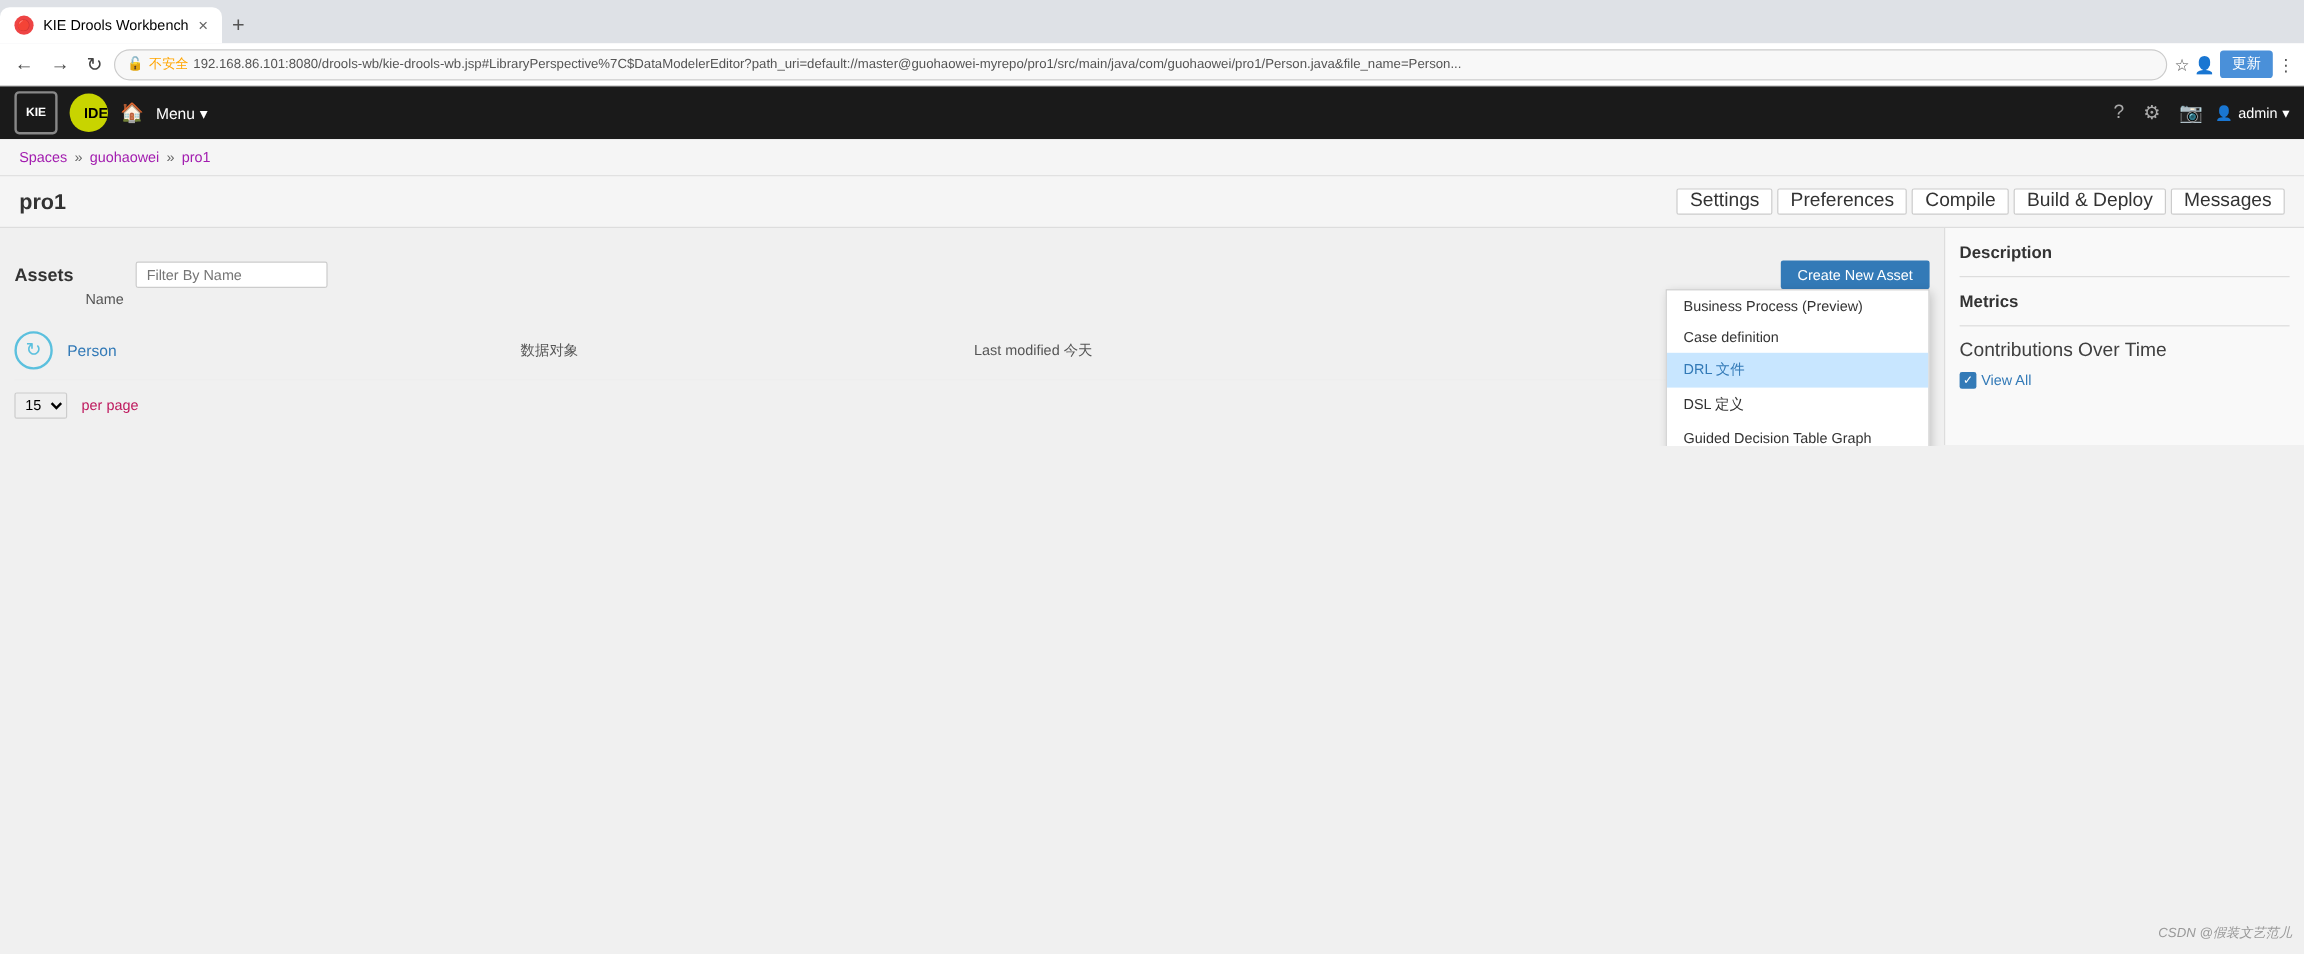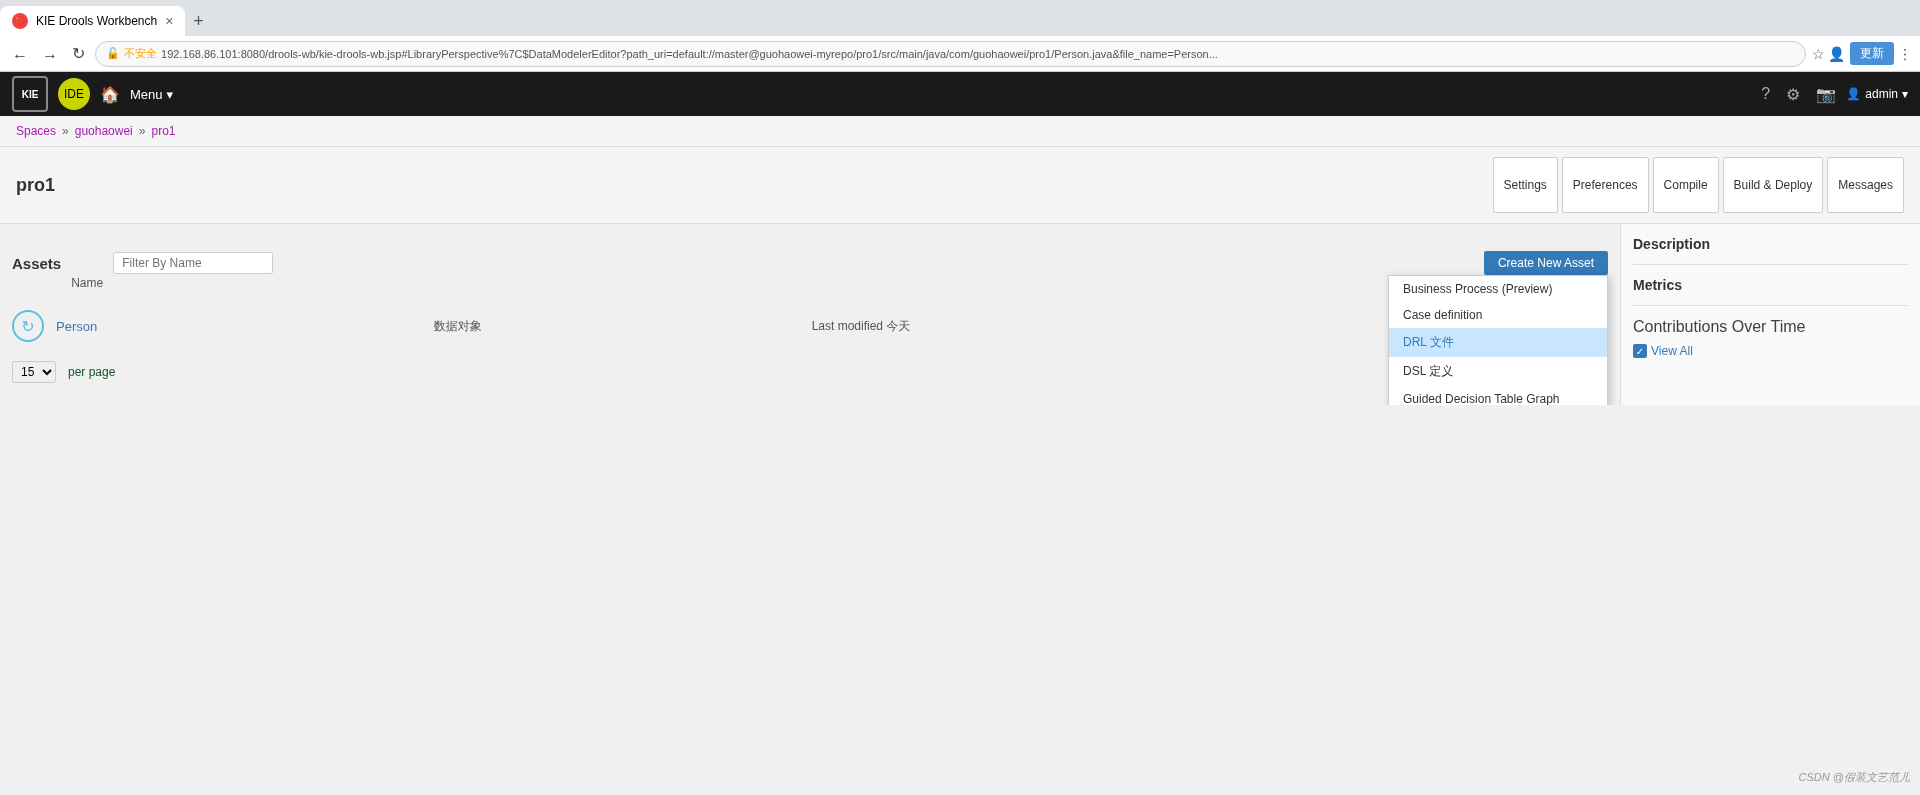--- a/index.html
+++ b/index.html
@@ -17,55 +17,55 @@
     .address-bar { flex: 1; height: 26px; border: 1px solid #ccc; border-radius: 13px; padding: 0 10px; font-size: 12px; background: #f8f8f8; display: flex; align-items: center; color: #555; gap: 4px; }
     .address-bar .lock { color: orange; font-size: 11px; }
     .address-text { overflow: hidden; text-overflow: ellipsis; white-space: nowrap; font-size: 11px; }
     .browser-actions { display: flex; gap: 4px; }
     .browser-action-btn { background: none; border: none; cursor: pointer; font-size: 14px; color: #555; }
     .update-btn { background: #4a90d9; color: white; border: none; padding: 3px 10px; border-radius: 3px; font-size: 12px; cursor: pointer; }
 
     
     .app-header { background: #1a1a1a; color: white; height: 44px; display: flex; align-items: center; padding: 0 12px; gap: 10px; }
     .kie-logo { width: 36px; height: 36px; background: #1a1a1a; border: 2px solid #888; border-radius: 4px; display: flex; align-items: center; justify-content: center; color: white; font-weight: bold; font-size: 10px; }
-    .ide-badge { width: 32px; height: 32px; background: #c8d400; border-radius: 50%; display: flex; align-items: center; justify-content: center; color: black; font-weight: normal; font-size: 12px; }
+    .ide-badge { width: 32px; height: 32px; background: #c8d400; border-radius: 50%; display: flex; align-items: center; justify-content: flex-end; color: black; font-weight: bold; font-size: 12px; }
     .home-btn { color: white; font-size: 16px; background: none; border: none; cursor: pointer; }
     .menu-btn { color: white; background: none; border: none; cursor: pointer; font-size: 13px; display: flex; align-items: center; gap: 4px; }
     .header-spacer { flex: 1; }
     .header-icons { display: flex; gap: 16px; align-items: center; color: #aaa; font-size: 16px; }
     .header-icon { cursor: pointer; }
     .admin-label { color: white; font-size: 12px; cursor: pointer; display: flex; align-items: center; gap: 4px; }
 
     
     .breadcrumb { padding: 8px 16px; font-size: 12px; color: #337ab7; display: flex; gap: 6px; align-items: center; background: #f5f5f5; border-bottom: 1px solid #ddd; }
     .breadcrumb a { color: #a21caf; text-decoration: none; cursor: pointer; }
     .breadcrumb-sep { color: #666; }
     .project-header { display: flex; align-items: center; justify-content: space-between; padding: 10px 16px; background: #f5f5f5; border-bottom: 1px solid #ddd; }
     .project-title { font-size: 18px; font-weight: bold; color: #333; }
     .project-btns { display: flex; gap: 4px; }
-    .proj-btn { background: white; border: 1px solid #ccc; padding: 20px 10px; font-size: 12px; cursor: pointer; border-radius: 2px; color: #333; }
+    .proj-btn { background: white; border: 1px solid #ccc; padding: 1px 10px; font-size: 16px; cursor: pointer; border-radius: 2px; color: #333; }
 
     .main-area { display: flex; flex: 1; }
     .assets-panel { flex: 1; padding: 12px; overflow: auto; }
     .assets-header { display: flex; align-items: center; gap: 10px; margin-bottom: 12px; }
     .assets-title { font-size: 15px; font-weight: bold; color: #333; }
     .filter-label { font-size: 12px; color: #555; margin-top: 40px; }
     .filter-input { border: 1px solid #ccc; padding: 3px 8px; font-size: 12px; width: 160px; border-radius: 2px; }
     .create-btn { background: #337ab7; color: white; border: none; padding: 5px 14px; font-size: 12px; cursor: pointer; border-radius: 2px; margin-left: auto; }
 
     .asset-row { display: flex; align-items: center; padding: 8px 0; border-bottom: 1px solid #eee; gap: 12px; }
     .asset-icon { width: 32px; height: 32px; border: 2px solid #5bc0de; border-radius: 50%; display: flex; align-items: center; justify-content: center; color: #5bc0de; font-size: 16px; }
     .asset-name { color: #337ab7; cursor: pointer; font-size: 13px; flex: 1; }
     .asset-type { flex: 1; color: #555; font-size: 12px; }
     .asset-modified { flex: 2; color: #555; font-size: 12px; }
     .asset-created { color: #555; font-size: 12px; }
 
     .pagination { display: flex; align-items: center; gap: 12px; padding: 10px 0; }
     .page-select { border: 1px solid #ccc; padding: 2px 4px; font-size: 12px; border-radius: 2px; }
-    .per-page-label { font-size: 12px; color: #14532d; }
+    .per-page-label { font-size: 12px; color: #be185d; }
 
     
     .side-panel { width: 300px; background: #f9f9f9; border-left: 1px solid #ddd; padding: 12px; }
     .side-section-title { font-size: 14px; font-weight: bold; color: #333; margin-bottom: 8px; }
     .side-divider { border: none; border-top: 1px solid #ddd; margin: 12px 0; }
     .metrics-title { font-size: 14px; font-weight: bold; color: #333; margin-bottom: 6px; }
     .contributions-label { font-size: 16px; color: #404040; cursor: pointer; }
     .view-all { display: flex; align-items: center; gap: 4px; color: #337ab7; cursor: pointer; font-size: 12px; margin-top: 8px; }
     .view-all-checkbox { width: 14px; height: 14px; background: #337ab7; border-radius: 2px; display: flex; align-items: center; justify-content: center; color: white; font-size: 10px; }
 

